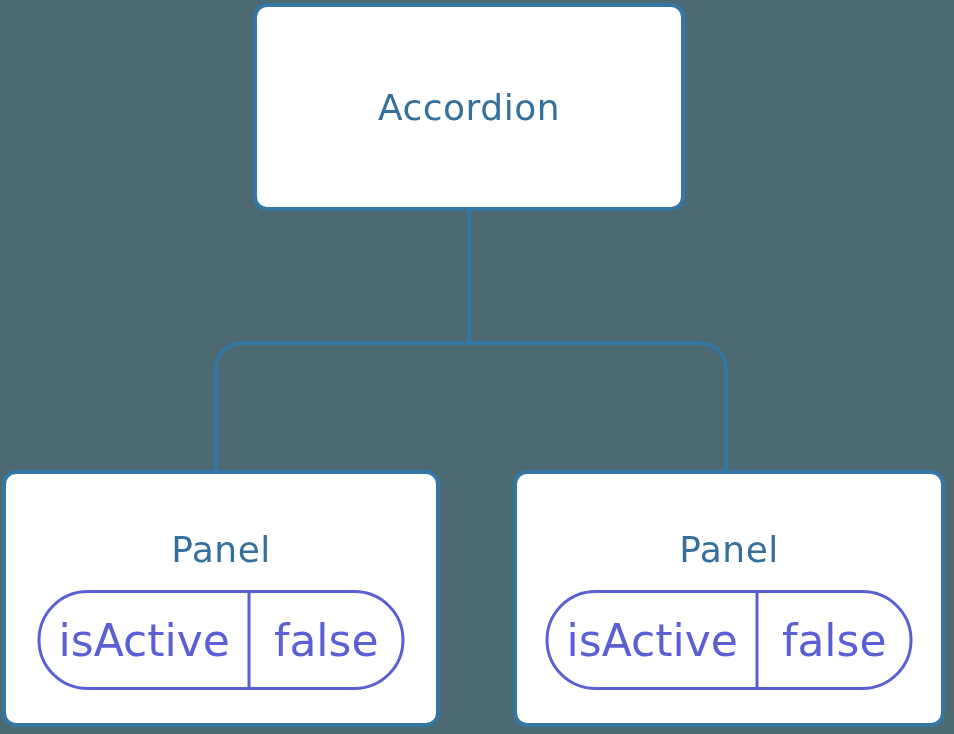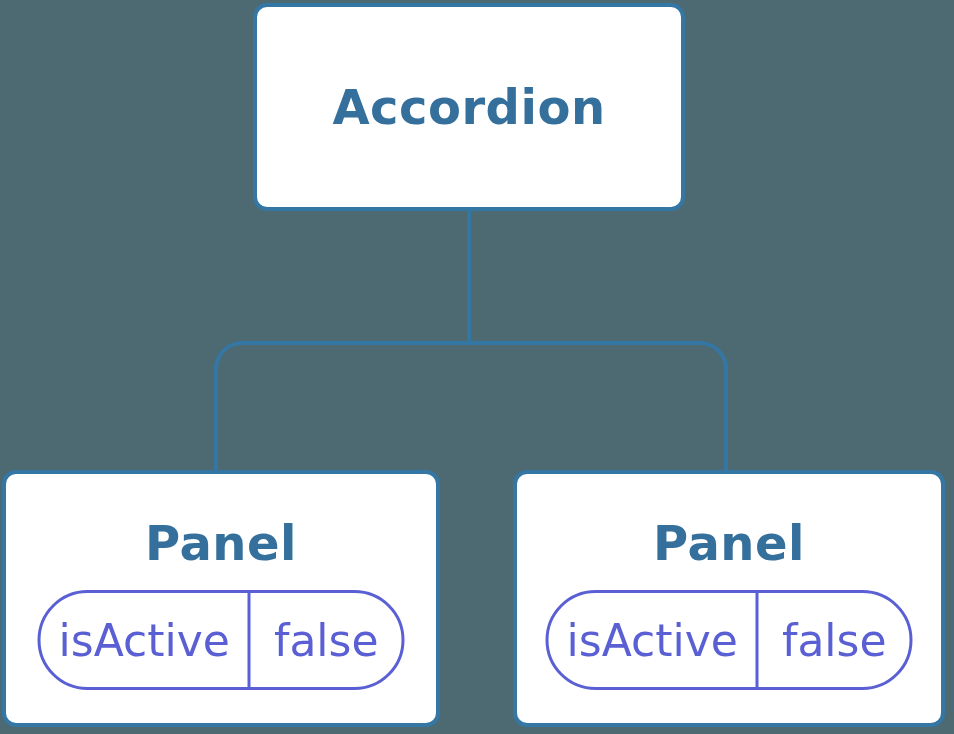--- a/index.html
+++ b/index.html
@@ -30,23 +30,22 @@
   }
   .node-root {
     left: 253px; top: 3px;
     width: 432px; height: 208px;
     display: flex;
     align-items: center;
     justify-content: center;
   }
   .node-label {
     color: var(--color-title_text);
-    font-size: 48px;
+    font-size: 36px;
     letter-spacing: 0.5px;
-    font-weight: bold;
   }
   .edge-stem {
     position: absolute;
     left: 467px; top: 211px;
     width: 4px; height: 132px;
     background: var(--color-connector);
   }
   .edge-bracket {
     position: absolute;
     left: 214px; top: 341px;
@@ -57,21 +56,21 @@
     border-radius: 28px 28px 0 0;
   }
   .node-panel {
     width: 438px; height: 257px;
   }
   .panel-left  { left: 2px;   top: 470px; }
   .panel-right { left: 513px; top: 470px; width: 432px; }
   .panel-title {
     position: absolute;
     left: 0; right: 0;
-    top: 49px;
+    top: 56px;
     text-align: center;
     line-height: 40px;
   }
   .state-pill {
     position: absolute;
     left: 50%; top: 116px;
     transform: translateX(-50%);
     width: 367px; height: 100px;
     border: 3px solid var(--color-state_accent);
     border-radius: 50px;

